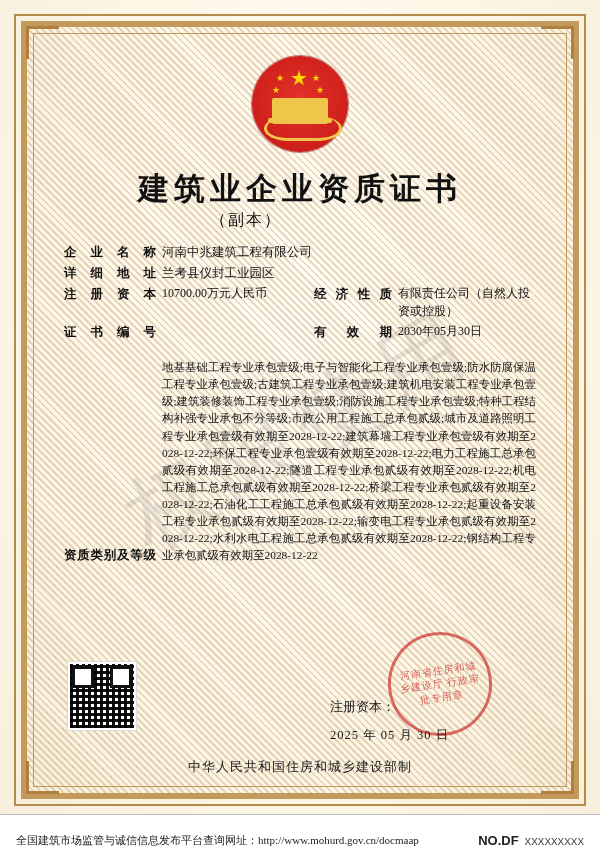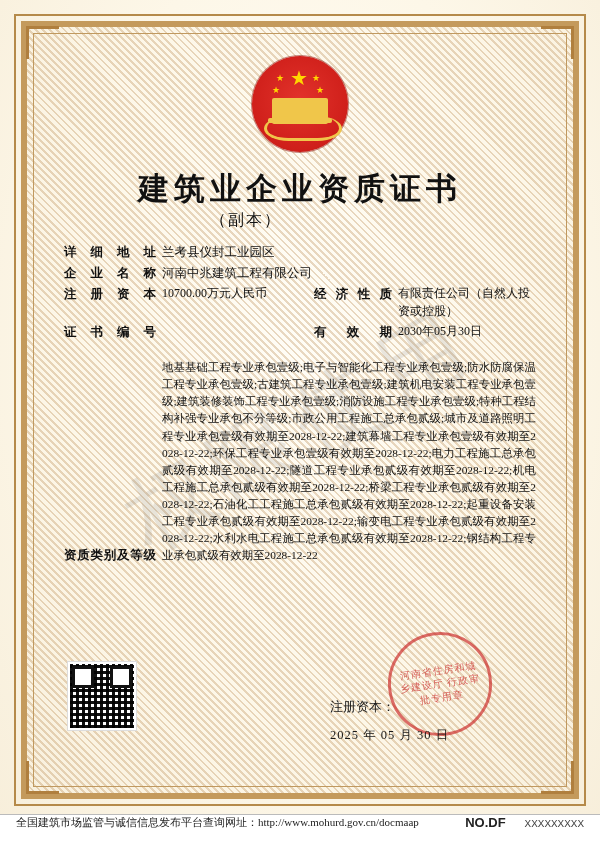--- a/index.html
+++ b/index.html
@@ -263,32 +263,32 @@
     letter-spacing: 1px;
   }
 
   .bottom-bar {
     position: absolute;
     left: 0; bottom: 0;
     width: 600px;
     height: 34px;
     border-top: 1px solid #bbb;
     display: flex;
-    align-items: flex-start;
+    align-items: flex-end;
     justify-content: space-between;
     padding: 0 16px;
     box-sizing: border-box;
     font-size: 11px;
     background: #fff;
     color: #222;
   }
   .bottom-bar .right {
     display: flex;
     align-items: baseline;
-    gap: 19px;
+    gap: 6px;
   }
   .bottom-bar .no {
     font-family: "Liberation Sans", sans-serif;
     font-size: 13px;
     font-weight: bold;
   }
   .bottom-bar .serial {
     font-family: "Liberation Mono", monospace;
     font-size: 11px;
     color: #444;
@@ -322,27 +322,27 @@
       <div class="gear"></div>
     </div>
   </div>
 
   <div class="title">建筑业企业资质证书</div>
   <div class="subtitle">（副本）</div>
 
   <div class="fields">
 
     <div class="row">
+      <div class="lbl">企业名称</div>
+      <div class="val">河南中兆建筑工程有限公司</div>
+    </div>
+
+    <div class="row">
       <div class="lbl">详细地址</div>
       <div class="val">兰考县仪封工业园区</div>
-    </div>
-
-    <div class="row">
-      <div class="lbl">企业名称</div>
-      <div class="val">河南中兆建筑工程有限公司</div>
     </div>
 
 
     <div class="row two">
       <div class="col left">
         <div class="lbl">注册资本</div>
         <div class="val small">10700.00万元人民币</div>
       </div>
       <div class="col right">
         <div class="lbl">经济性质</div>
@@ -375,20 +375,21 @@
 
   <div class="issue-date">
     <span>2025</span>
     <span>年</span>
     <span>05</span>
     <span>月</span>
     <span>30</span>
     <span>日</span>
   </div>
 
+  <div class="footer-org">中华人民共和国住房和城乡建设部制</div>
 
   <div class="bottom-bar">
     <div class="left">全国建筑市场监管与诚信信息发布平台查询网址：http://www.mohurd.gov.cn/docmaap</div>
     <div class="right">
       <span class="no">NO.DF</span>
       <span class="serial">XXXXXXXXX</span>
     </div>
   </div>
 
 </div>

